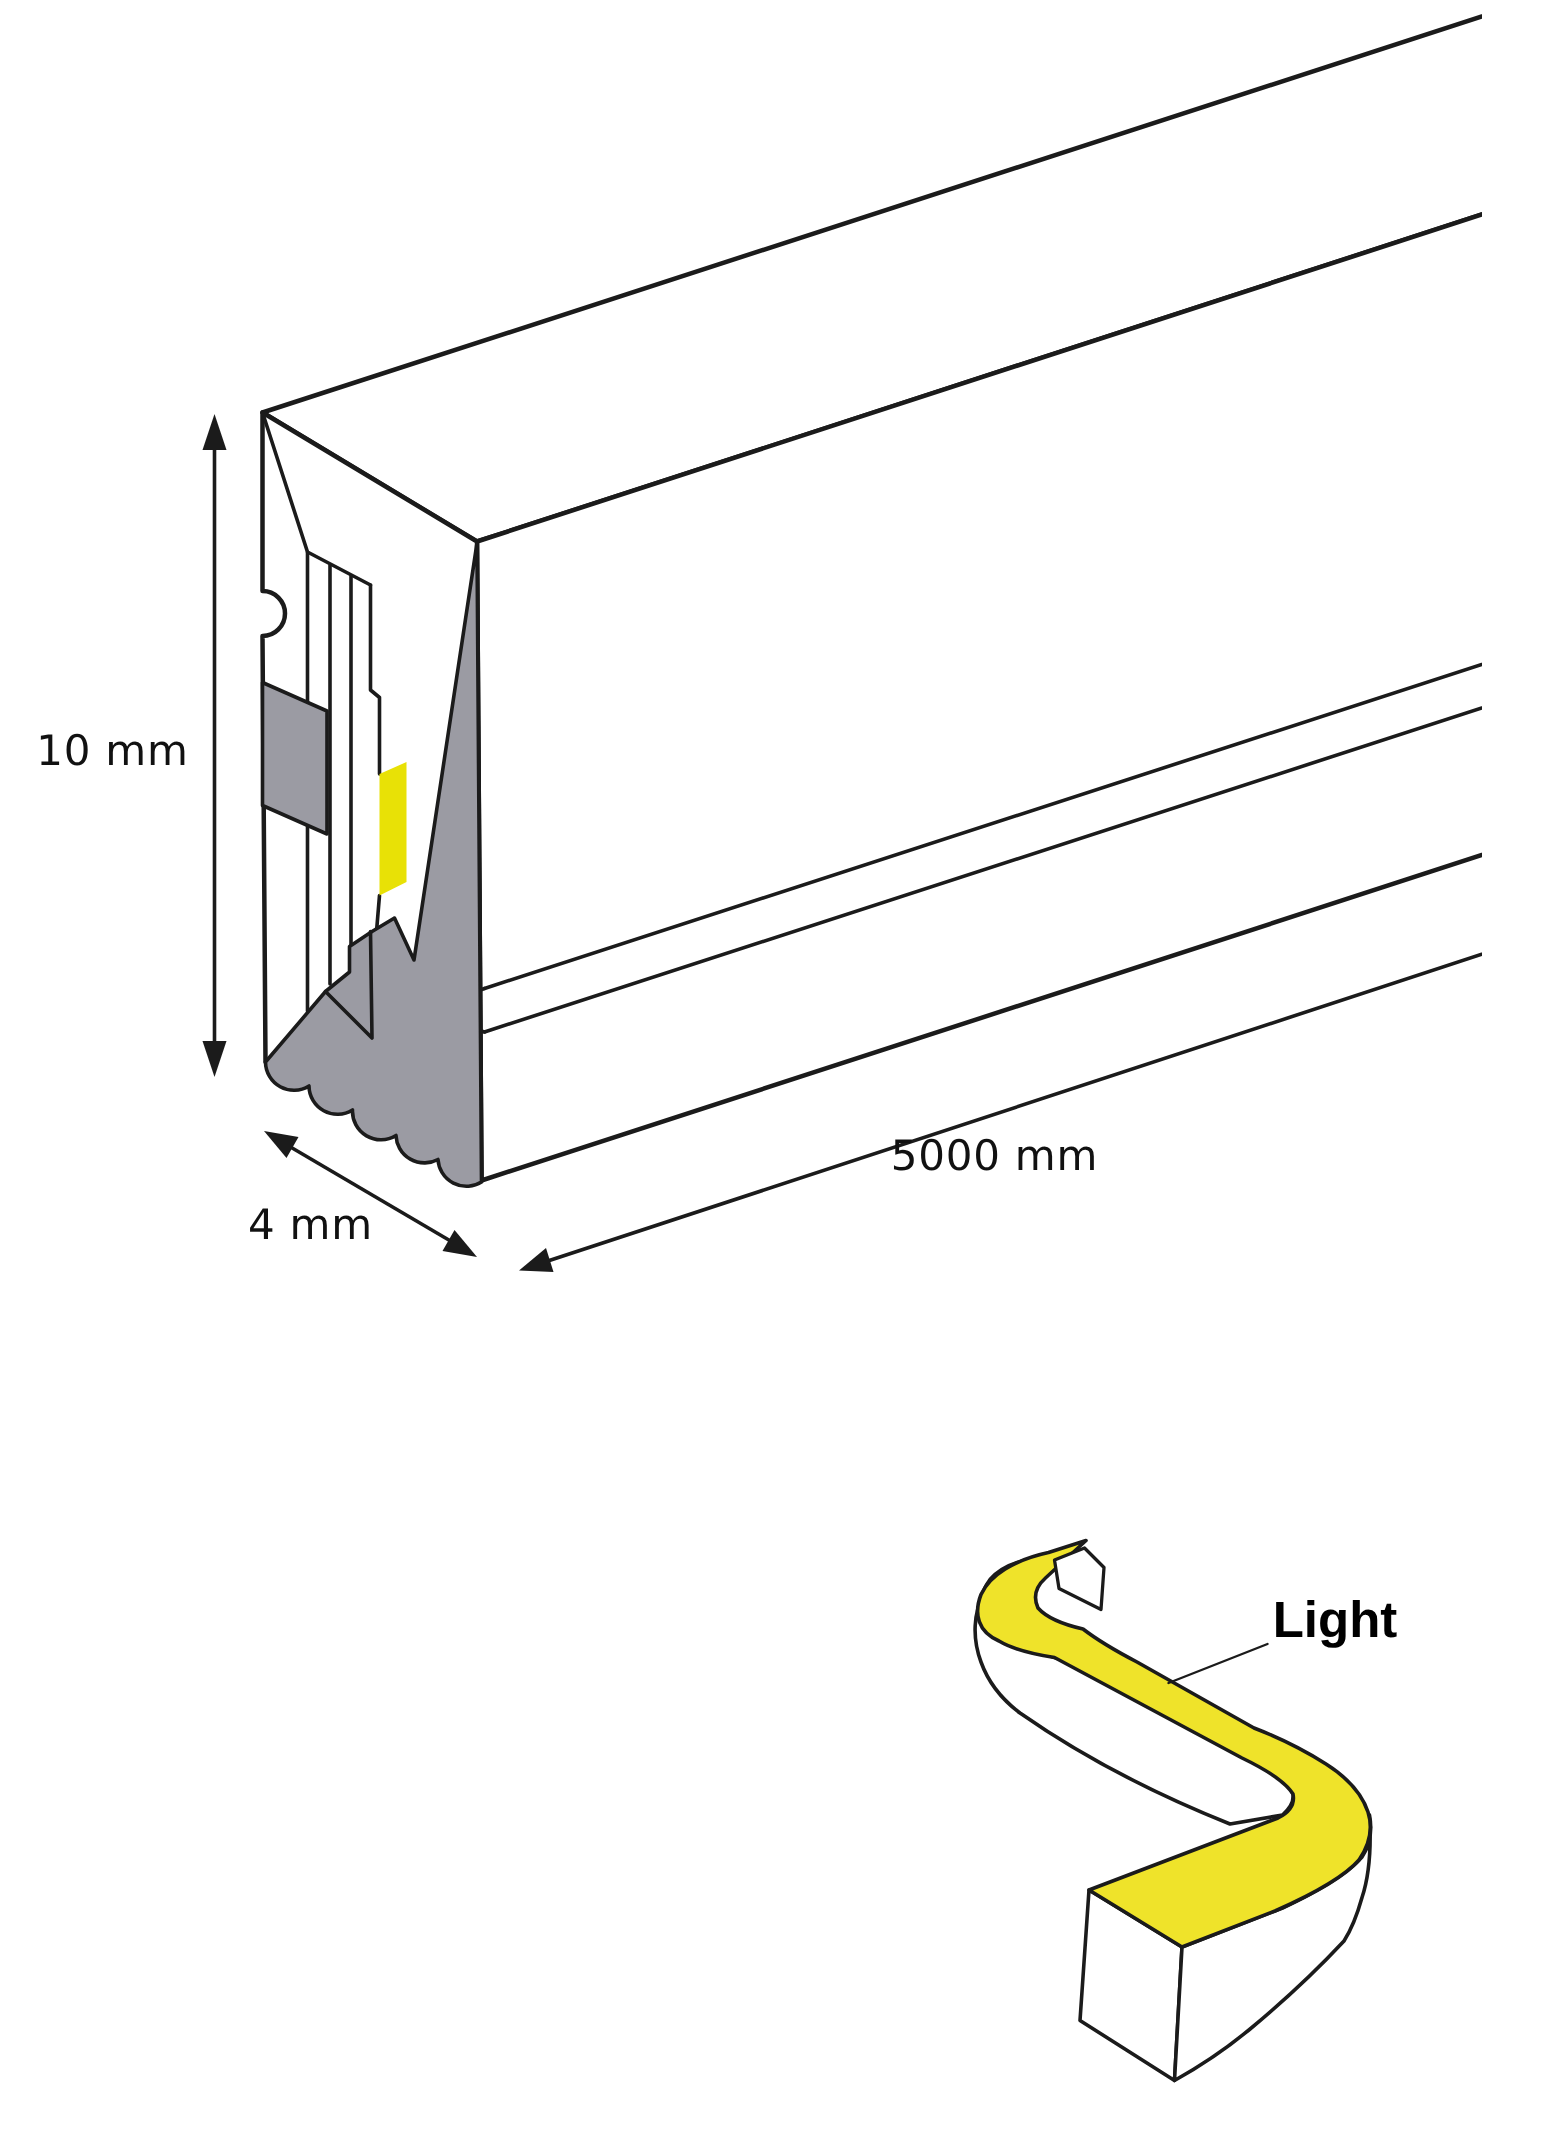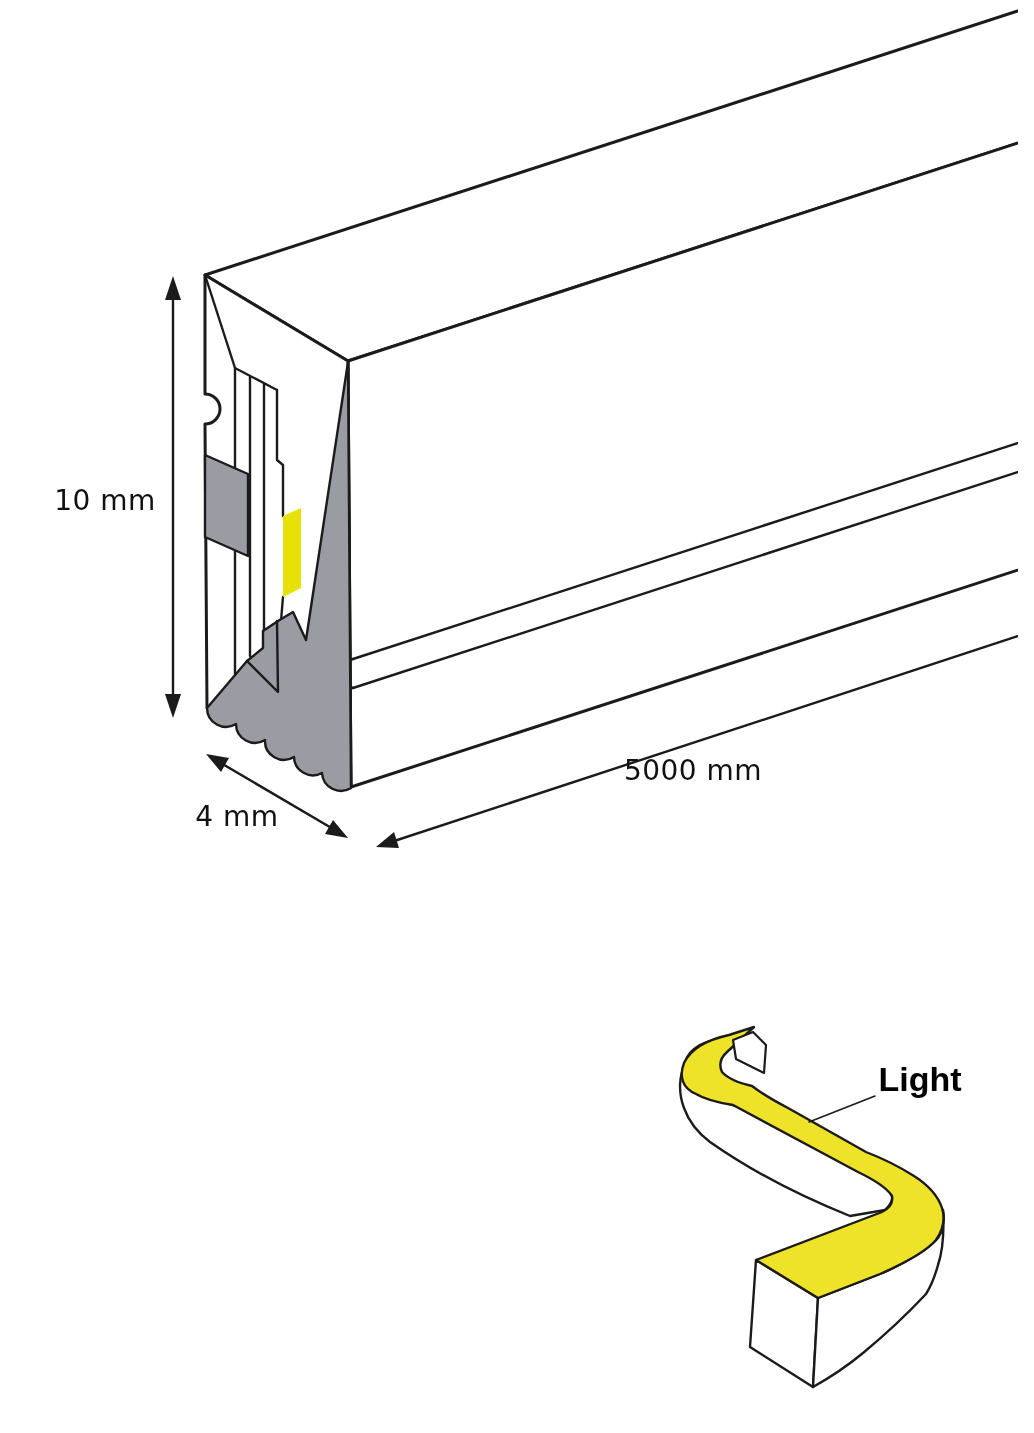--- a/index.html
+++ b/index.html
@@ -1,16 +1,16 @@
 <!DOCTYPE html>
 <html><head>
 <meta charset="utf-8">
 <style>
   html,body{margin:0;padding:0;background:#ffffff;}
-  .canvas{position:relative;width:988px;height:1433px;background:#ffffff;overflow:hidden;margin-left:30px;}
+  .canvas{position:relative;width:988px;height:1433px;background:#ffffff;overflow:hidden;}
   svg{position:absolute;left:0;top:0;display:block;}
   .ln{stroke:#1b1b1b;fill:none;stroke-linejoin:round;stroke-linecap:round;}
   .w3{stroke-width:3;}
   .w24{stroke-width:2.4;}
   .w16{stroke-width:1.6;}
   .facewhite{fill:#ffffff;stroke:#1b1b1b;stroke-linejoin:round;}
   .arrow{fill:#1b1b1b;stroke:none;}
   .dim{font-family:"DejaVu Sans",sans-serif;font-size:28px;fill:#111111;letter-spacing:0.5px;}
   .lightlbl{font-family:"Liberation Sans",sans-serif;font-weight:bold;font-size:34px;fill:#000000;}
 </style>

